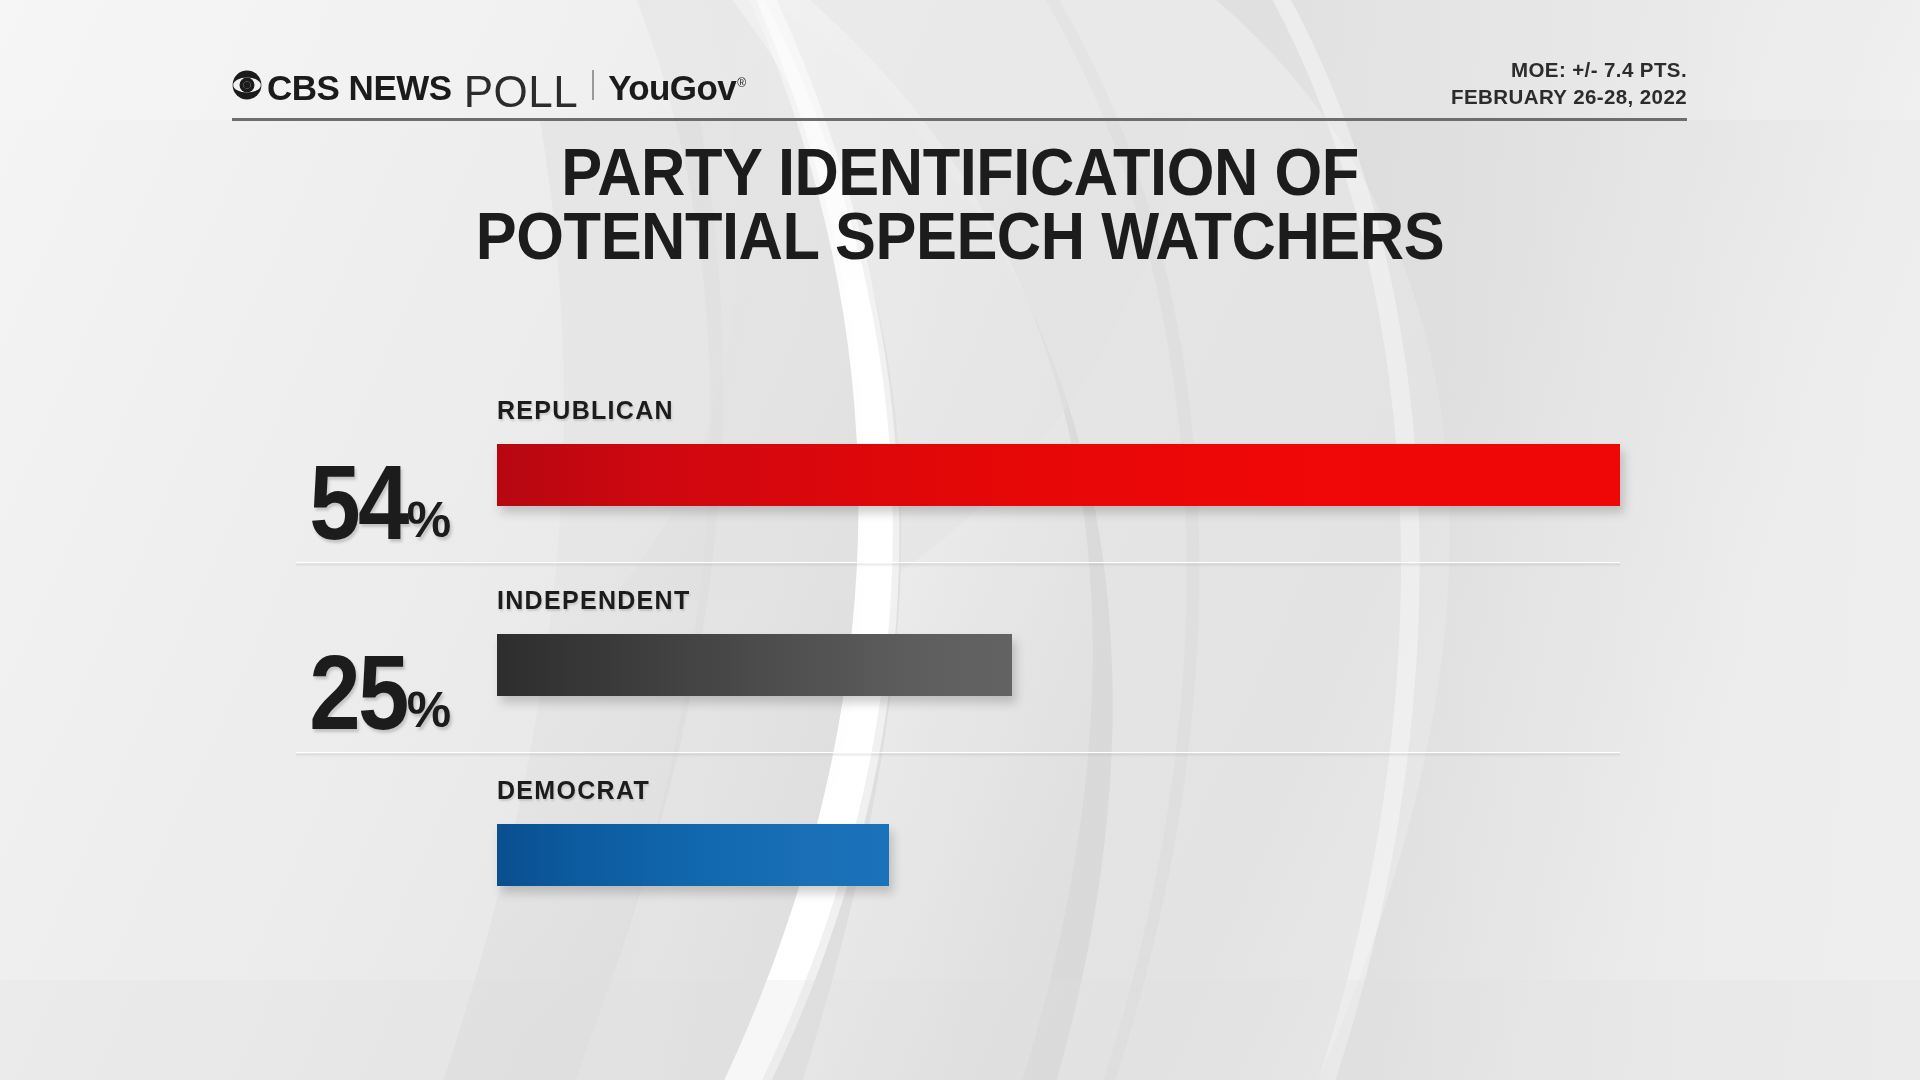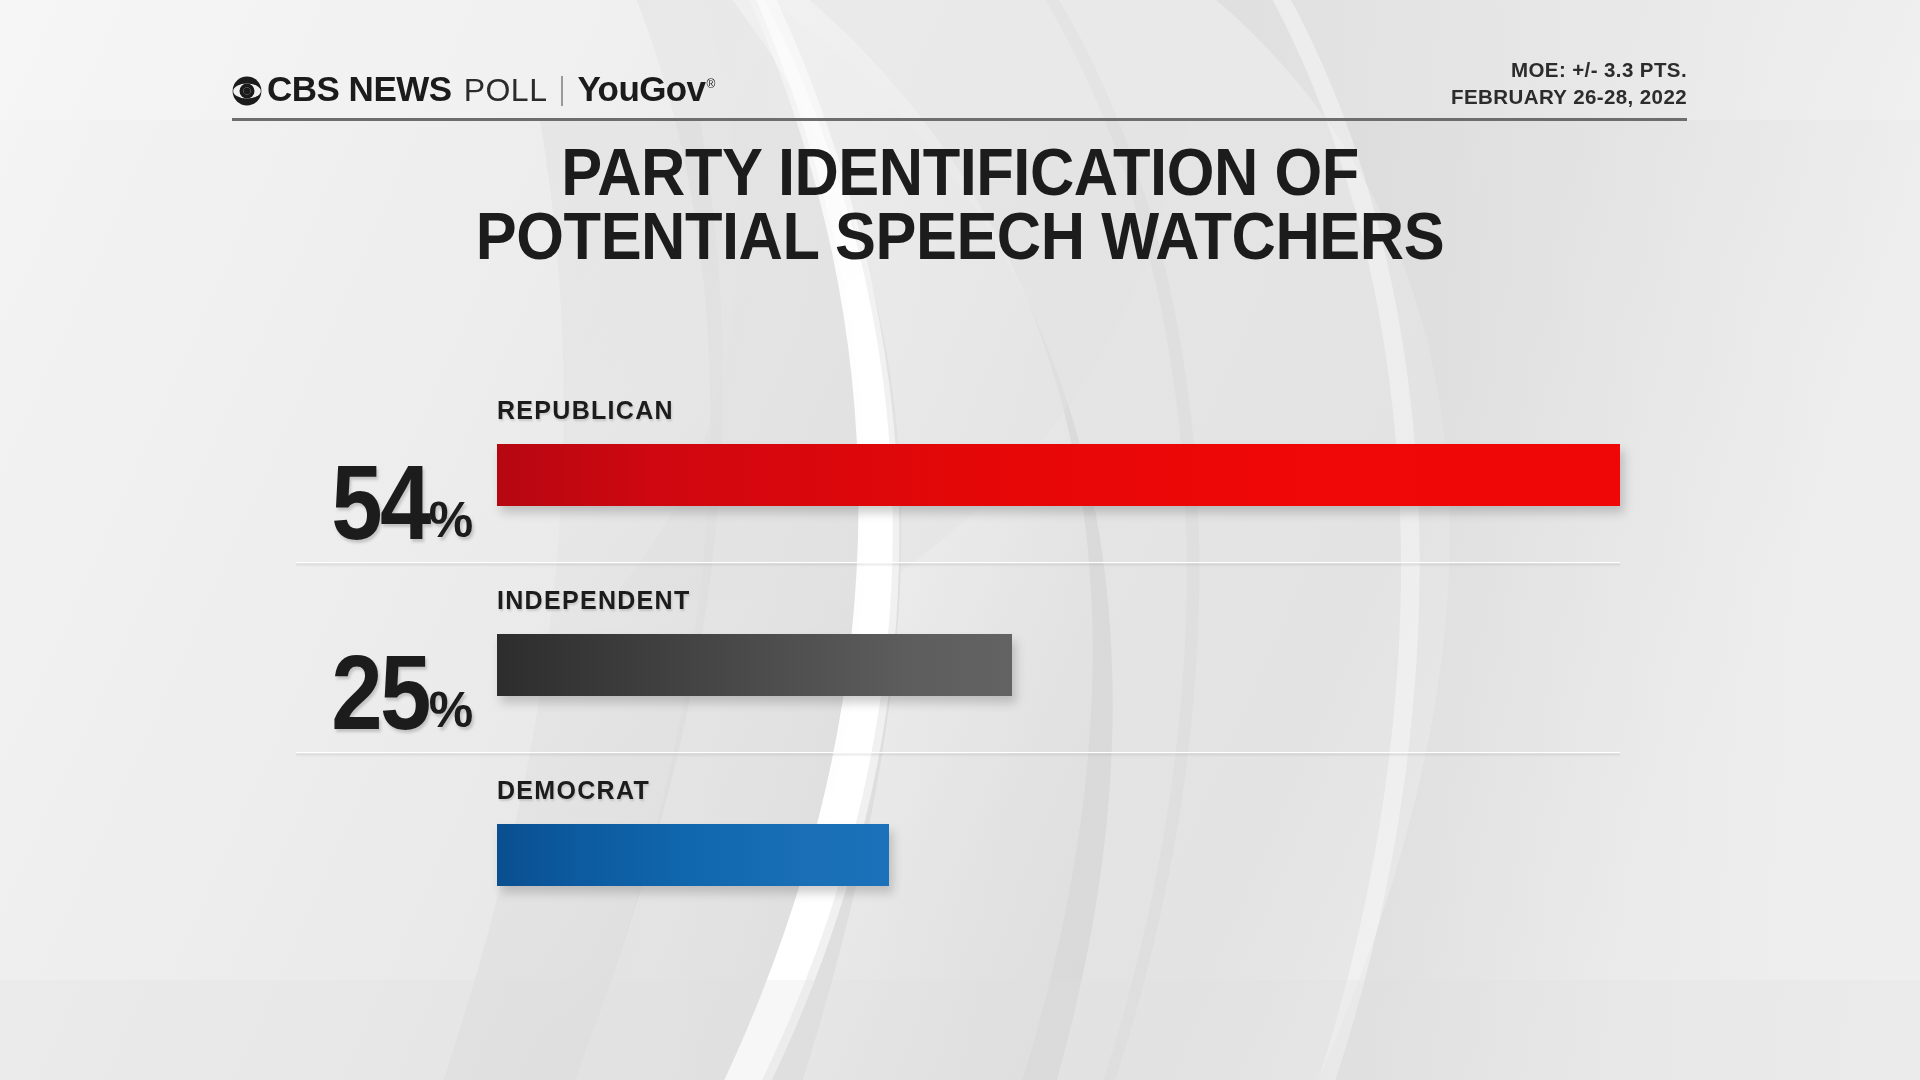--- a/index.html
+++ b/index.html
@@ -41,23 +41,23 @@
     position: absolute;
     top: 60px;
     left: 232px;
     width: 1455px;
     height: 56px;
   }
 
   .logo-row {
     position: absolute;
     left: 0;
-    top: 4px;
+    top: 10px;
     display: flex;
-    align-items: flex-end;
+    align-items: flex-start;
     height: 42px;
   }
 
   .cbs-eye {
     width: 30px;
     height: 30px;
     margin-right: 5px;
     display: block;
   }
 
@@ -66,21 +66,21 @@
     font-weight: 700;
     font-size: 35px;
     letter-spacing: -0.5px;
     color: #1b1b1b;
     line-height: 1;
     white-space: nowrap;
   }
   .logo-poll {
     font-family: "Liberation Sans", sans-serif;
     font-weight: 300;
-    font-size: 32px;
+    font-size: 44px;
     letter-spacing: 0.5px;
     color: #2b2b2b;
     line-height: 1;
     margin-left: 12px;
     white-space: nowrap;
   }
   .logo-divider {
     width: 2px;
     height: 30px;
     background: #9a9a9a;
@@ -155,21 +155,21 @@
   .row {
     position: relative;
     height: 190px;
   }
 
   .pct {
     position: absolute;
     left: 296px;
     bottom: 36px;
     width: 198px;
-    text-align: center;
+    text-align: left;
     font-family: "Liberation Sans Narrow", "Liberation Sans", sans-serif;
     font-weight: 700;
     color: #1c1c1c;
     line-height: 0.82;
     white-space: nowrap;
     text-shadow: 2px 3px 3px rgba(120,120,120,0.35);
   }
   .pct .num {
     font-size: 105px;
     letter-spacing: -3px;
@@ -298,21 +298,21 @@
           <circle cx="50" cy="50" r="12" fill="#f1f1f1"></circle>
           <circle cx="50" cy="50" r="12" fill="#1b1b1b"></circle>
         </svg>
         <span class="logo-cbsnews">CBS NEWS</span>
         <span class="logo-poll">POLL</span>
         <span class="logo-divider"></span>
         <span class="logo-yougov"><span>YouGov</span><span class="logo-reg">®</span></span>
       </div>
 
       <div class="meta">
-        <div>MOE: +/- 3.3 PTS.</div>
+        <div>MOE: +/- 7.4 PTS.</div>
         <div>FEBRUARY 26-28, 2022</div>
       </div>
     </div>
 
     <div class="header-rule"></div>
 
     <div class="title">
       <div>PARTY IDENTIFICATION OF</div>
       <div>POTENTIAL SPEECH WATCHERS</div>
     </div>

